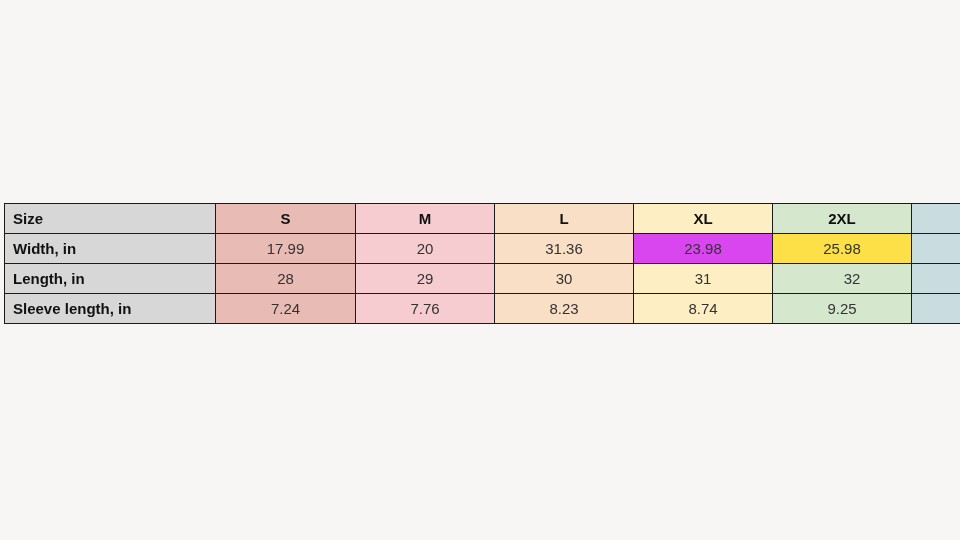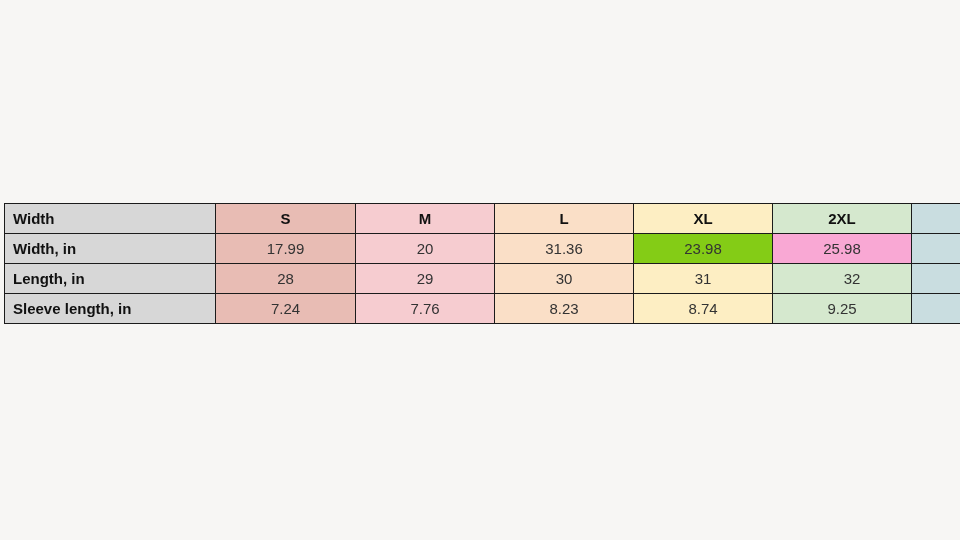--- a/index.html
+++ b/index.html
@@ -68,36 +68,36 @@
   td.col-2xl { width: 126px; margin-top: 44px; }
   td.col-3xl { width: 126px; }
 </style>
 </head>
 <body style="background: rgb(247, 246, 244);">
 
 <div id="size-chart-wrapper">
   <table class="size-table" style="border-color: rgb(27, 27, 27);">
     <tbody>
       <tr class="header-row">
-        <td class="label-cell" style="background: rgb(215, 215, 215); border-color: rgb(27, 27, 27);">Width</td>
+        <td class="label-cell" style="background: rgb(215, 215, 215); border-color: rgb(27, 27, 27);">Size</td>
         <td class="size-head col-s" style="background: rgb(232, 188, 180); border-color: rgb(27, 27, 27);">S</td>
         <td class="size-head col-m" style="background: rgb(246, 204, 208); border-color: rgb(27, 27, 27);">M</td>
         <td class="size-head col-l" style="background: rgb(250, 223, 199); border-color: rgb(27, 27, 27);">L</td>
         <td class="size-head col-xl" style="background: rgb(253, 238, 195); border-color: rgb(27, 27, 27);">XL</td>
         <td class="size-head col-2xl" style="background: rgb(213, 232, 206); border-color: rgb(27, 27, 27);">2XL</td>
         <td class="size-head col-3xl" style="background: rgb(201, 221, 224); border-color: rgb(27, 27, 27);">3XL</td>
       </tr>
 
       <tr>
         <td class="label-cell" style="background: rgb(215, 215, 215); border-color: rgb(27, 27, 27);">Width, in</td>
         <td class="col-s" style="background: rgb(232, 188, 180); border-color: rgb(27, 27, 27); margin-left: 12px;">17.99</td>
         <td class="col-m" style="background: rgb(246, 204, 208); border-color: rgb(27, 27, 27);">20</td>
         <td class="col-l" style="background: rgb(250, 223, 199); border-color: rgb(27, 27, 27);">31.36</td>
-        <td class="col-xl" style="background: #84cc16; border-color: rgb(27, 27, 27);">23.98</td>
-        <td class="col-2xl" style="background: #f9a8d4; border-color: rgb(27, 27, 27);">25.98</td>
+        <td class="col-xl" style="background: #d946ef; border-color: rgb(27, 27, 27);">23.98</td>
+        <td class="col-2xl" style="background: #fde047; border-color: rgb(27, 27, 27);">25.98</td>
         <td class="col-3xl" style="background: rgb(201, 221, 224); border-color: rgb(27, 27, 27);">27.99</td>
       </tr>
 
       <tr>
         <td class="label-cell" style="background: rgb(215, 215, 215); border-color: rgb(27, 27, 27); margin-top: 24px;">Length, in</td>
         <td class="col-s" style="background: rgb(232, 188, 180); border-color: rgb(27, 27, 27);">28</td>
         <td class="col-m" style="background: rgb(246, 204, 208); border-color: rgb(27, 27, 27);">29</td>
         <td class="col-l" style="background: rgb(250, 223, 199); border-color: rgb(27, 27, 27);">30</td>
         <td class="col-xl" style="background: rgb(253, 238, 195); border-color: rgb(27, 27, 27);">31</td>
         <td class="col-2xl" style="background: rgb(213, 232, 206); border-color: rgb(27, 27, 27); padding-left: 26px;">32</td>

